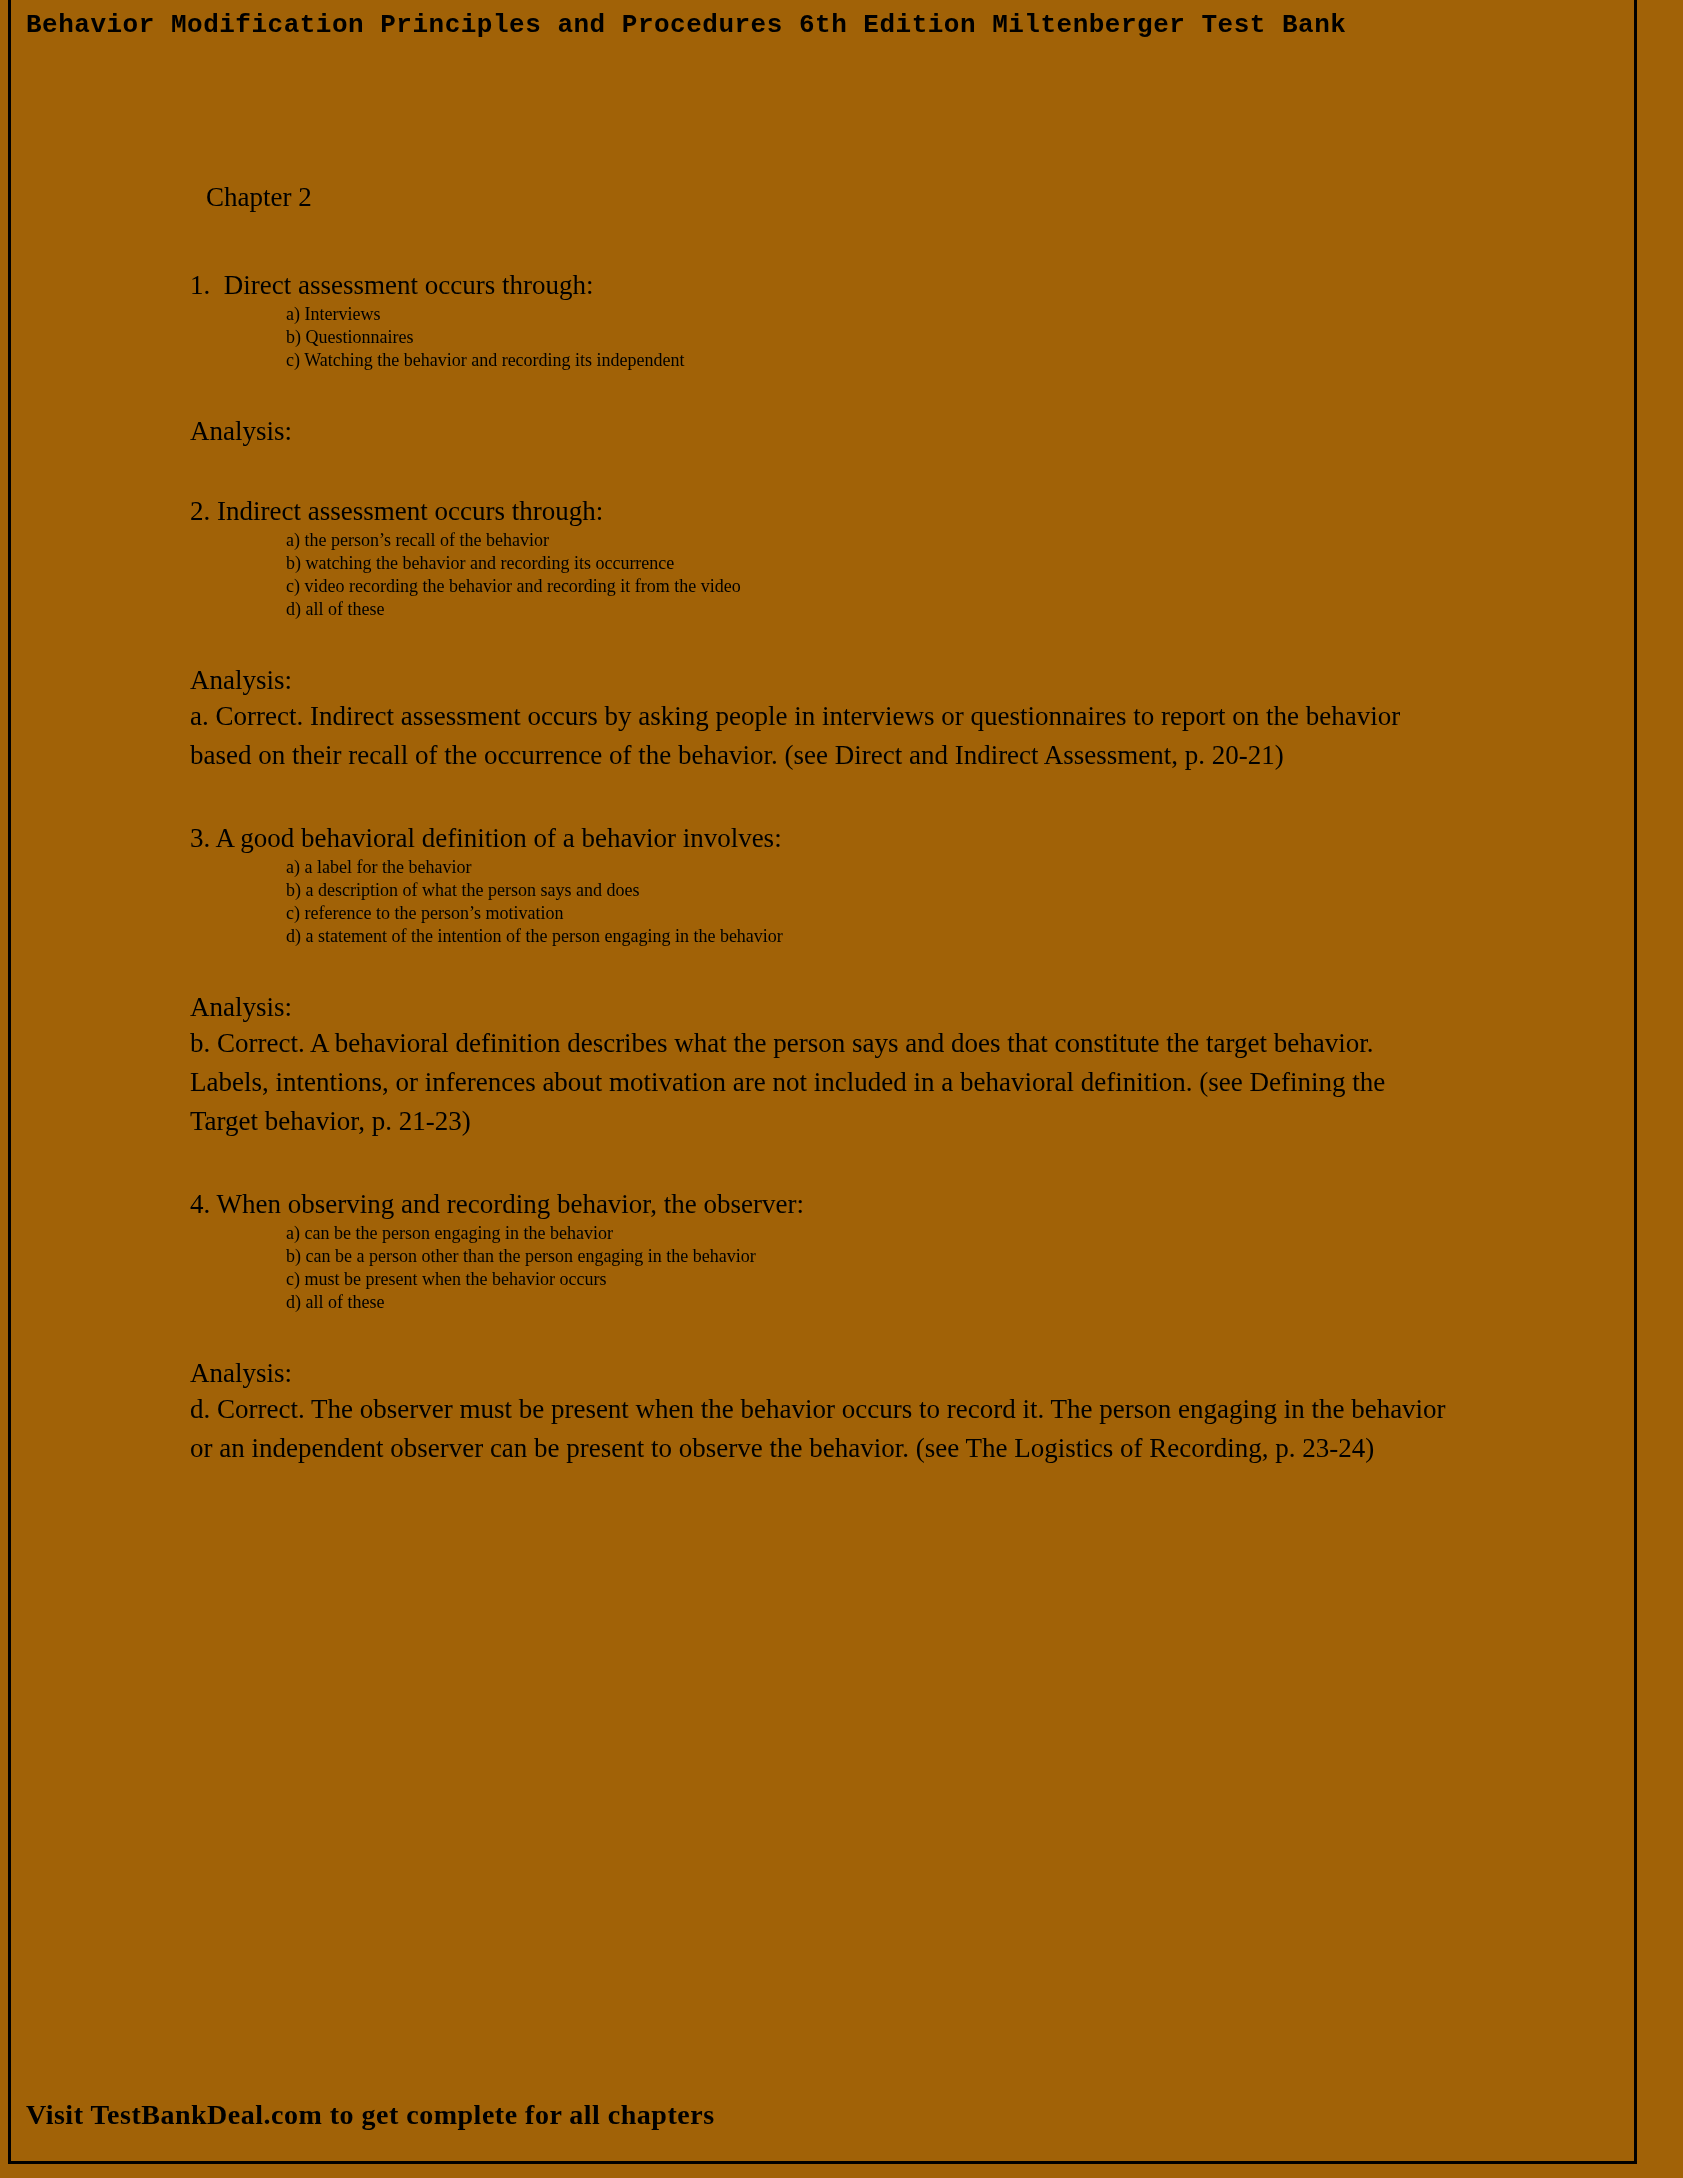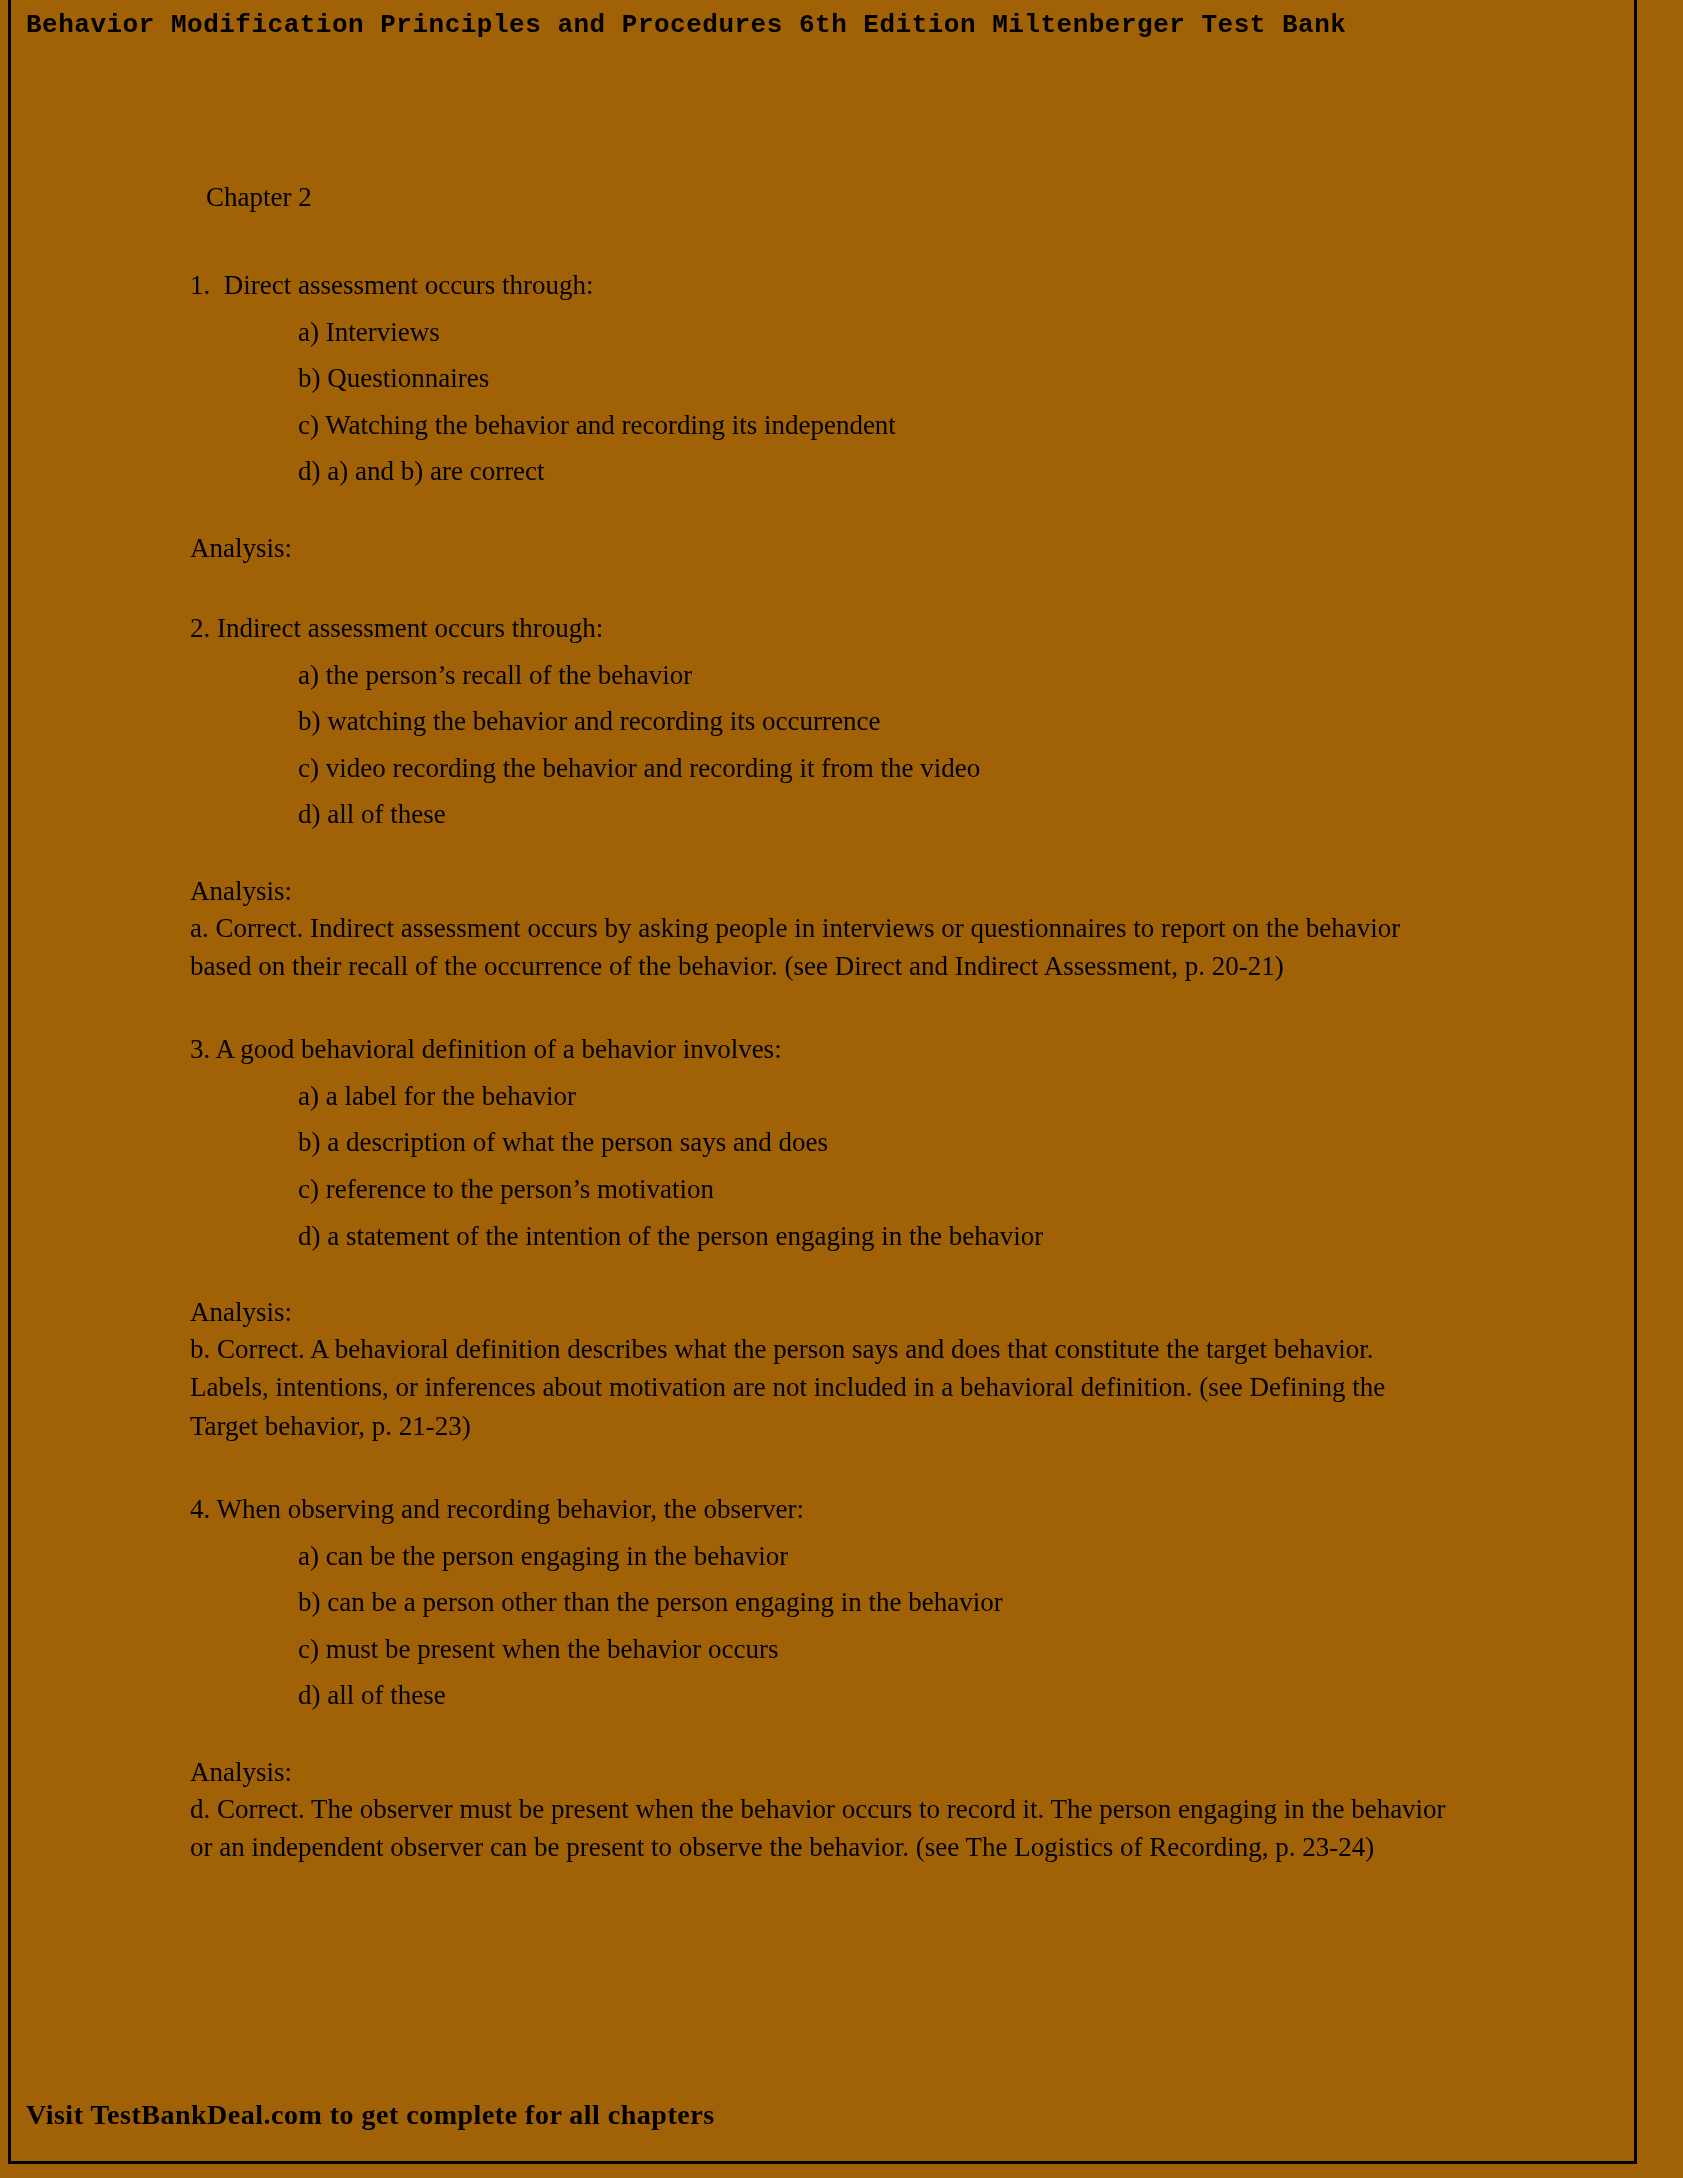--- a/index.html
+++ b/index.html
@@ -94,23 +94,23 @@
     margin: 0;
     white-space: pre;
   }
 
   .options {
     list-style: none;
     margin: 0;
     padding: 0 0 0 96px;
   }
   .options li {
-    font-size: 27px;
+    font-size: 18px;
     line-height: 1.28;
-    margin: 12px;
+    margin: 0;
   }
 
   .analysis-label {
     font-size: 27px;
     line-height: 1.28;
     margin: 42px 0 0 0;
   }
 
   .analysis-text {
     font-size: 27px;
@@ -134,21 +134,20 @@
   <div class="content">
 
     <div class="chapter-title">Chapter 2</div>
 
     <div class="qblock">
       <p class="question-stem">1.  Direct assessment occurs through:</p>
       <ul class="options">
         <li>a) Interviews</li>
         <li>b) Questionnaires</li>
         <li>c) Watching the behavior and recording its independent</li>
-        <li>d) a) and b) are correct</li>
       </ul>
       <p class="analysis-label">Analysis:</p>
     </div>
 
     <div class="gap-after-analysis"></div>
 
     <div class="qblock">
       <p class="question-stem">2. Indirect assessment occurs through:</p>
       <ul class="options">
         <li>a) the person’s recall of the behavior</li>

